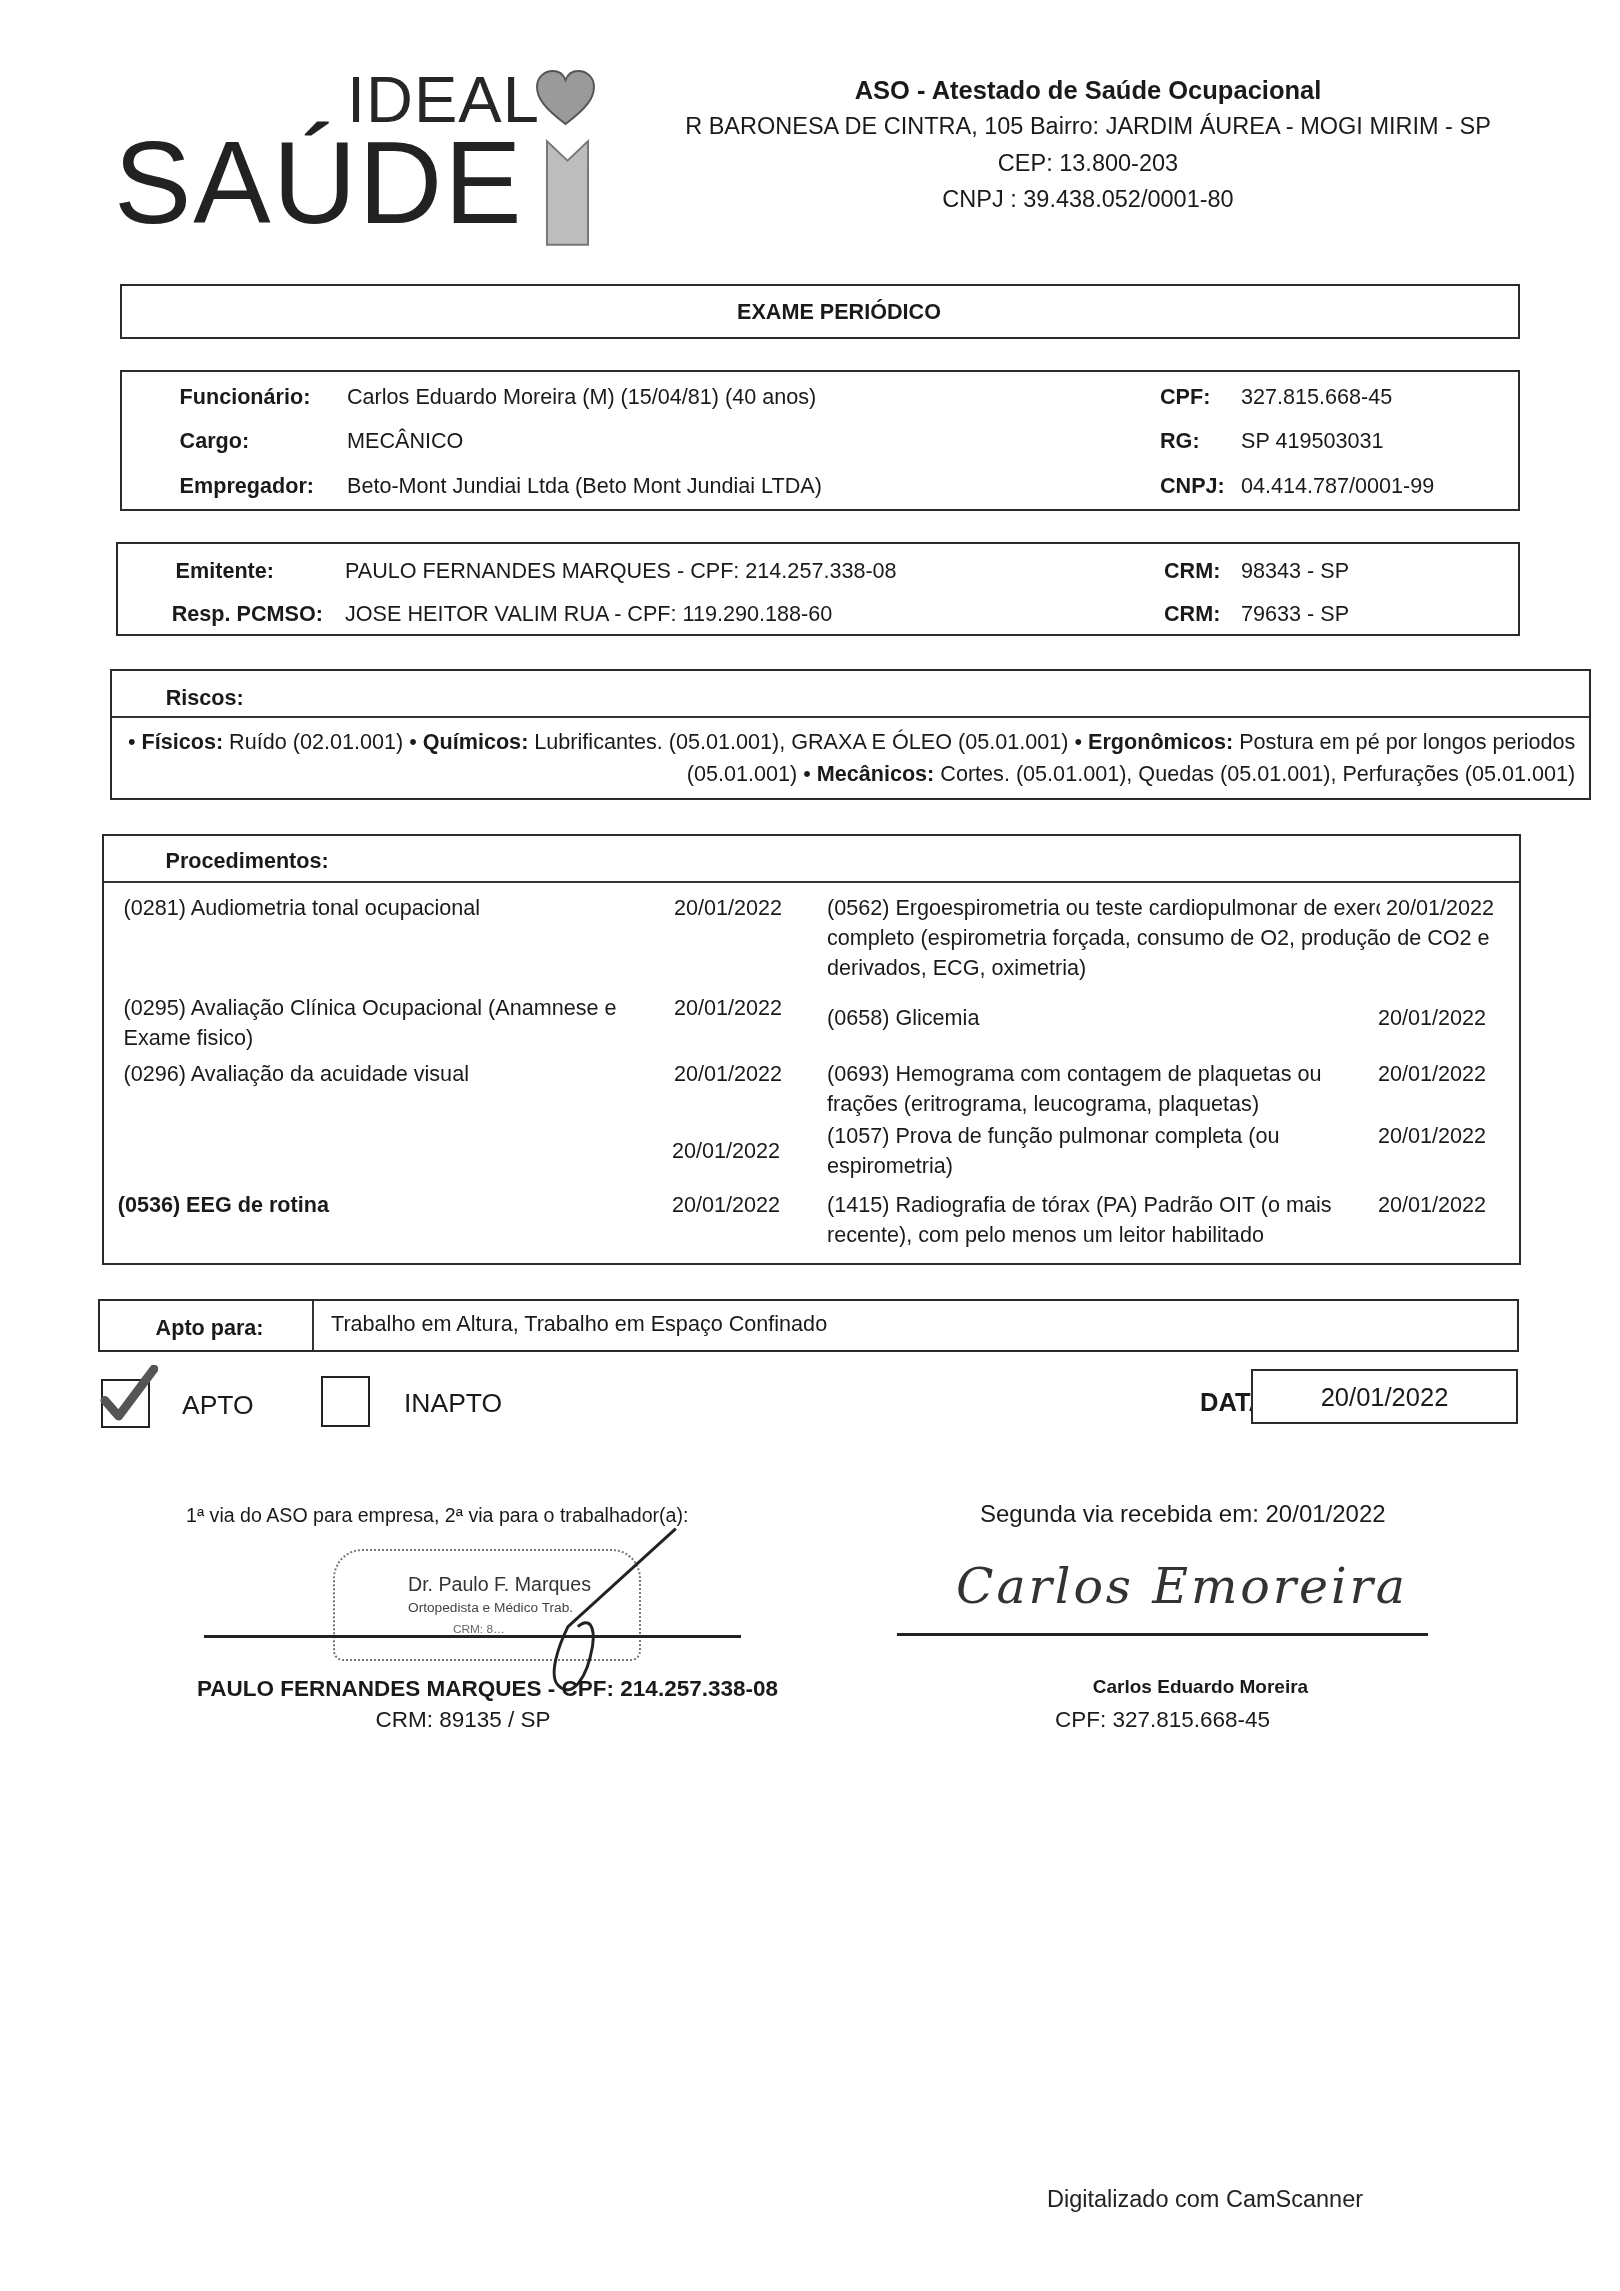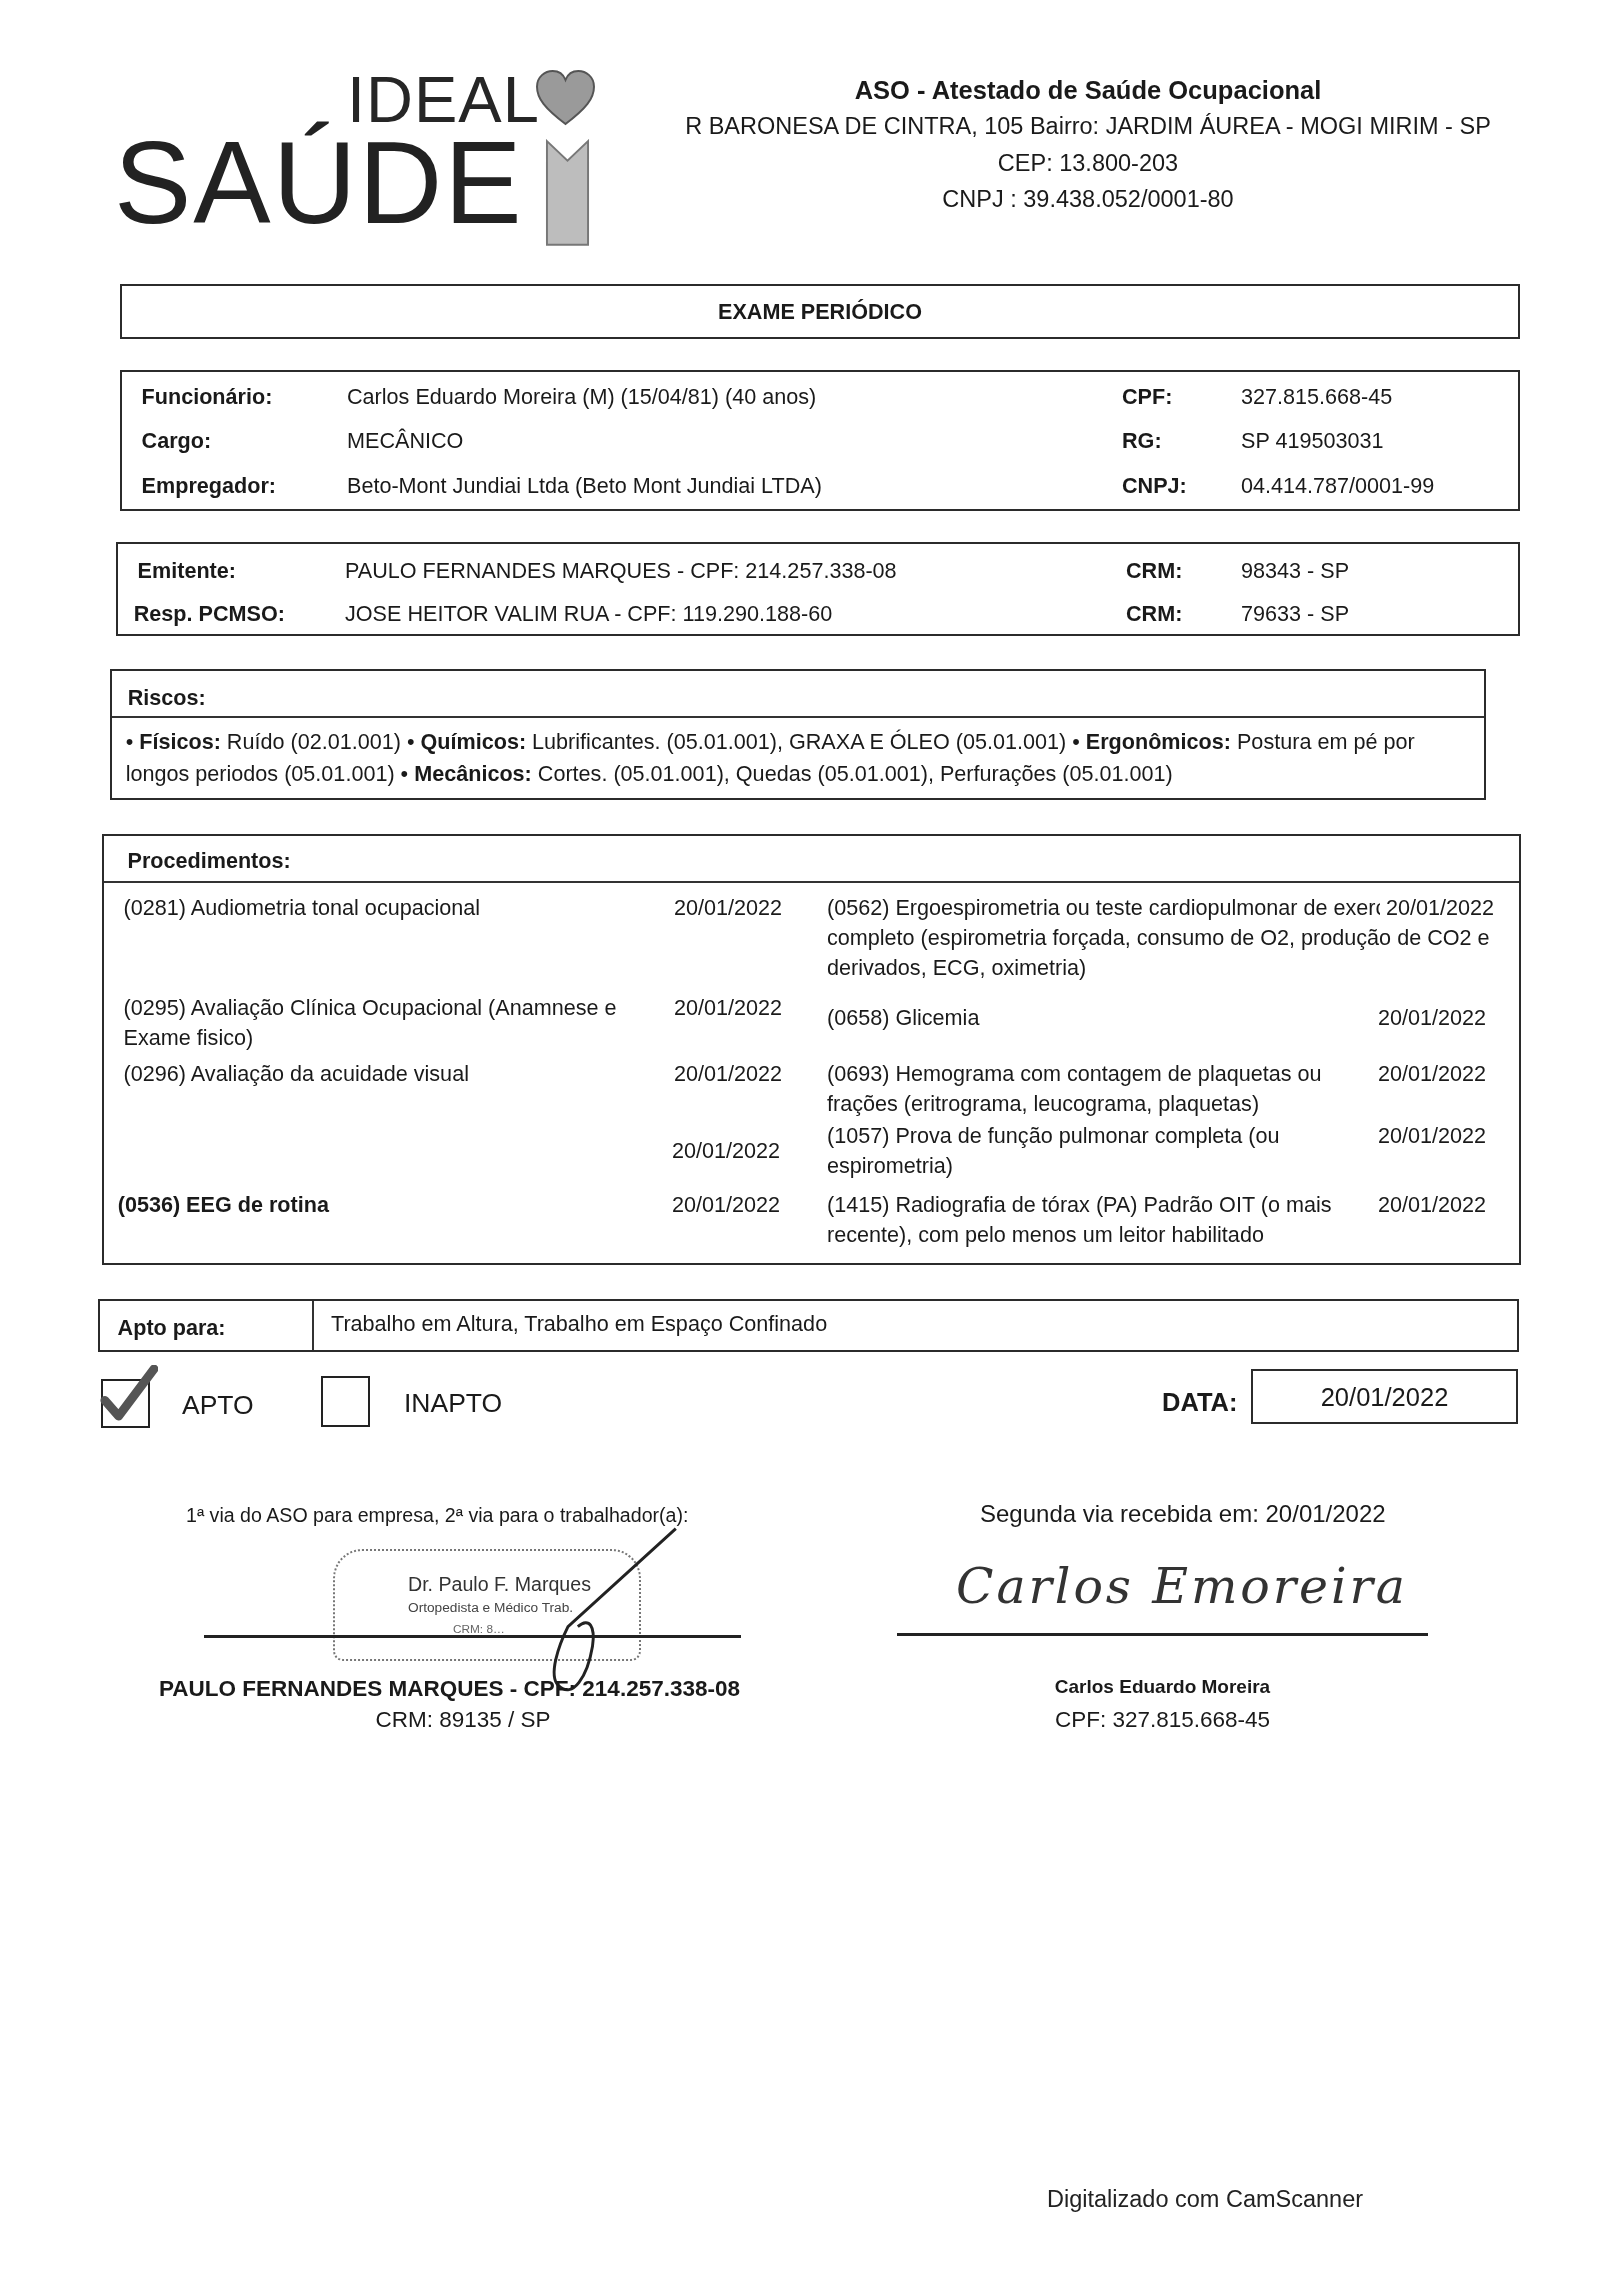--- a/index.html
+++ b/index.html
@@ -1,20 +1,20 @@
 <!DOCTYPE html>
 <html><head>
   <meta charset="utf-8">
   <style>
     html, body { margin:0; padding:0; background:#ffffff; }
     body { width:1620px; height:2292px; position:relative; overflow:hidden;
            font-family:"Liberation Sans", sans-serif; color:#1a1a1a; }
     .abs { position:absolute; }
     .box { position:absolute; border:2.5px solid #2b2b2b; box-sizing:border-box; background:#fff; }
-    .lbl { font-weight:bold; font-size:21.6px; }
+    .lbl { font-weight:bold; font-size:21.6px;margin-left:38px; }
     .val { font-size:21.6px; }
     .row { position:absolute; white-space:nowrap; }
 
     
     .logo-ideal { position:absolute; left:347px; top:67px; font-size:65px; font-weight:normal; letter-spacing:1px; color:#262626; line-height:1; }
     .logo-saude { position:absolute; left:114px; top:125px; font-size:116px; font-weight:normal; color:#222; line-height:1; letter-spacing:2px; }
     .logo-heart { position:absolute; left:535px; top:69px; width:61px; height:57px; }
     .logo-fig { position:absolute; left:545px; top:139px; width:45px; height:108px; }
 
     .hdr { position:absolute; left:647px; width:882px; text-align:center; font-size:23.5px; line-height:1; }
@@ -75,21 +75,21 @@
   <div class="row val" style="left:227px; top:13.7px;">PAULO FERNANDES MARQUES - CPF: 214.257.338-08</div>
   <div class="row lbl" style="left:1008px; top:13.7px;">CRM:</div>
   <div class="row val" style="left:1123px; top:13.7px;">98343 - SP</div>
 
   <div class="row lbl" style="left:15.7px; top:57px;">Resp. PCMSO:</div>
   <div class="row val" style="left:227px; top:57px;">JOSE HEITOR VALIM RUA - CPF: 119.290.188-60</div>
   <div class="row lbl" style="left:1008px; top:57px;">CRM:</div>
   <div class="row val" style="left:1123px; top:57px;">79633 - SP</div>
 </div>
 
-<div class="box" style="left:110px; top:669px; width:1376px; height:131px;">
+<div class="box" style="left:110px; top:669px; width:1481px; height:131px;text-align:right;">
   <div class="row lbl" style="left:15.7px; top:13.7px;">Riscos:</div>
   <div class="abs" style="left:0; right:0; top:45px; height:2px; background:#333;"></div>
   <div class="abs val" style="left:13.7px; right:13.7px; top:55px; line-height:32px; font-size:21.6px;">
     <span>• </span><b>Físicos:</b><span> Ruído (02.01.001)</span>
     <span> • </span><b>Químicos:</b><span> Lubrificantes. (05.01.001), GRAXA E ÓLEO (05.01.001)</span>
     <span> • </span><b>Ergonômicos:</b><span> Postura em pé por longos periodos (05.01.001)</span>
     <span> • </span><b>Mecânicos:</b><span> Cortes. (05.01.001), Quedas (05.01.001), Perfurações (05.01.001)</span>
   </div>
 </div>
 

